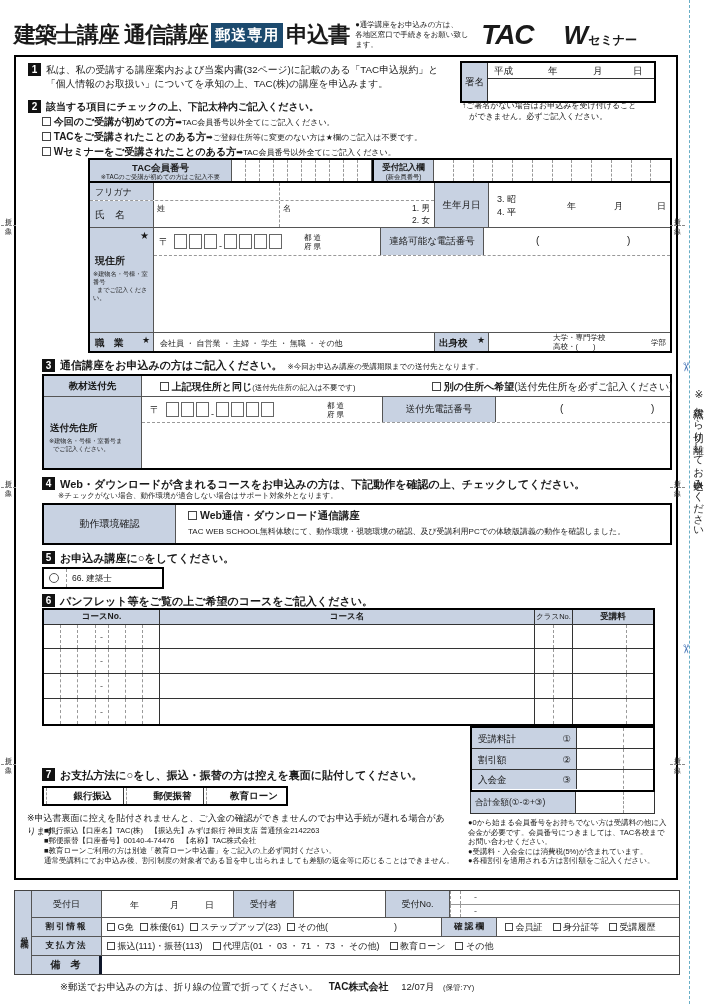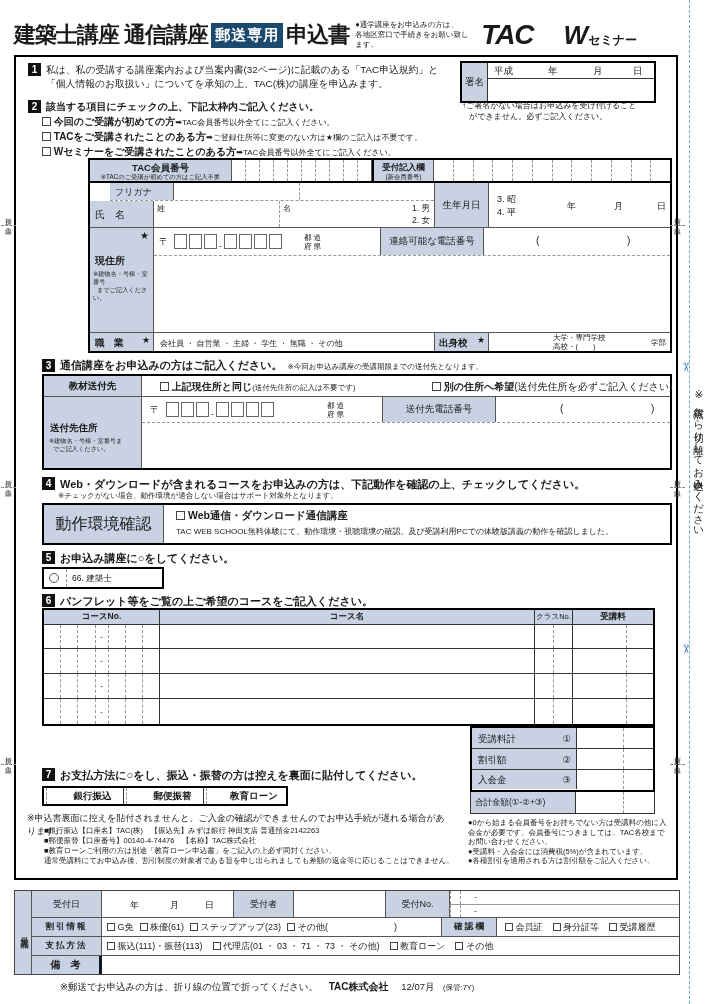--- a/index.html
+++ b/index.html
@@ -127,21 +127,21 @@
             <div class="seg"></div>
             <div class="seg"></div>
             <div class="seg"></div>
             <div class="seg"></div>
             <div class="seg"></div>
             <div class="seg"></div>
           </div>
       </div>
     </div>
 
-    <div class="abs" style="left:0; top:23px; width:344px; height:18px; border-bottom:1px dashed #999; display:flex;margin-left:20px;">
+    <div class="abs" style="left:0; top:23px; width:344px; height:18px; border-bottom:1px dashed #999; display:flex;">
       <div class="lb" style="width:64px; border-right:1px solid #555; font-size:9px; padding:3px 0 0 5px;">フリガナ</div>
       <div style="width:126px; border-right:1px dashed #999;"></div>
       <div style="flex:1;"></div>
     </div>
 
     <div class="abs" style="left:0; top:41px; width:344px; height:27px; border-bottom:1px solid #555; display:flex;">
       <div class="lb" style="width:64px; border-right:1px solid #555; font-size:10px; padding:7px 0 0 5px;">氏　名</div>
       <div style="width:126px; border-right:1px dashed #999; font-size:8px; padding:2px 0 0 3px;"><span>姓</span></div>
       <div style="flex:1; font-size:8px; padding:2px 0 0 3px; position:relative;">
         <span>名</span>
@@ -261,21 +261,21 @@
     </div>
     <div class="abs" style="left:98px; top:47px; right:0; bottom:0;"></div>
   </div>
 
   <div class="abs" style="left:42px; top:477px; display:flex; gap:5px;">
     <span class="num">4</span>
     <span class="b" style="font-size:11px;">Web・ダウンロードが含まれるコースをお申込みの方は、下記動作を確認の上、チェックしてください。</span>
   </div>
   <div class="abs" style="left:58px; top:491px; font-size:7.5px;">※チェックがない場合、動作環境が適合しない場合はサポート対象外となります。</div>
   <div class="abs" style="left:42px; top:503px; width:630px; height:42px; border:2.5px solid #000; display:flex;">
-    <div class="lb ctr" style="width:120px; border-right:1px solid #555; font-size:16px;">動作環境確認</div>
+    <div class="lb ctr" style="width:132px; border-right:1px solid #555; font-size:10px;">動作環境確認</div>
     <div style="flex:1; position:relative;">
       <span class="abs" style="left:12px; top:4px; font-size:10.5px; white-space:nowrap;">
         <span class="cb"></span>
         <span class="b">Web通信・ダウンロード通信講座</span>
       </span>
       <span class="abs" style="left:12px; top:21px; font-size:8px;">TAC WEB SCHOOL無料体験にて、動作環境・視聴環境の確認、及び受講利用PCでの体験版講義の動作を確認しました。</span>
     </div>
   </div>
 
   <div class="abs" style="left:42px; top:551px; display:flex; gap:5px;">

